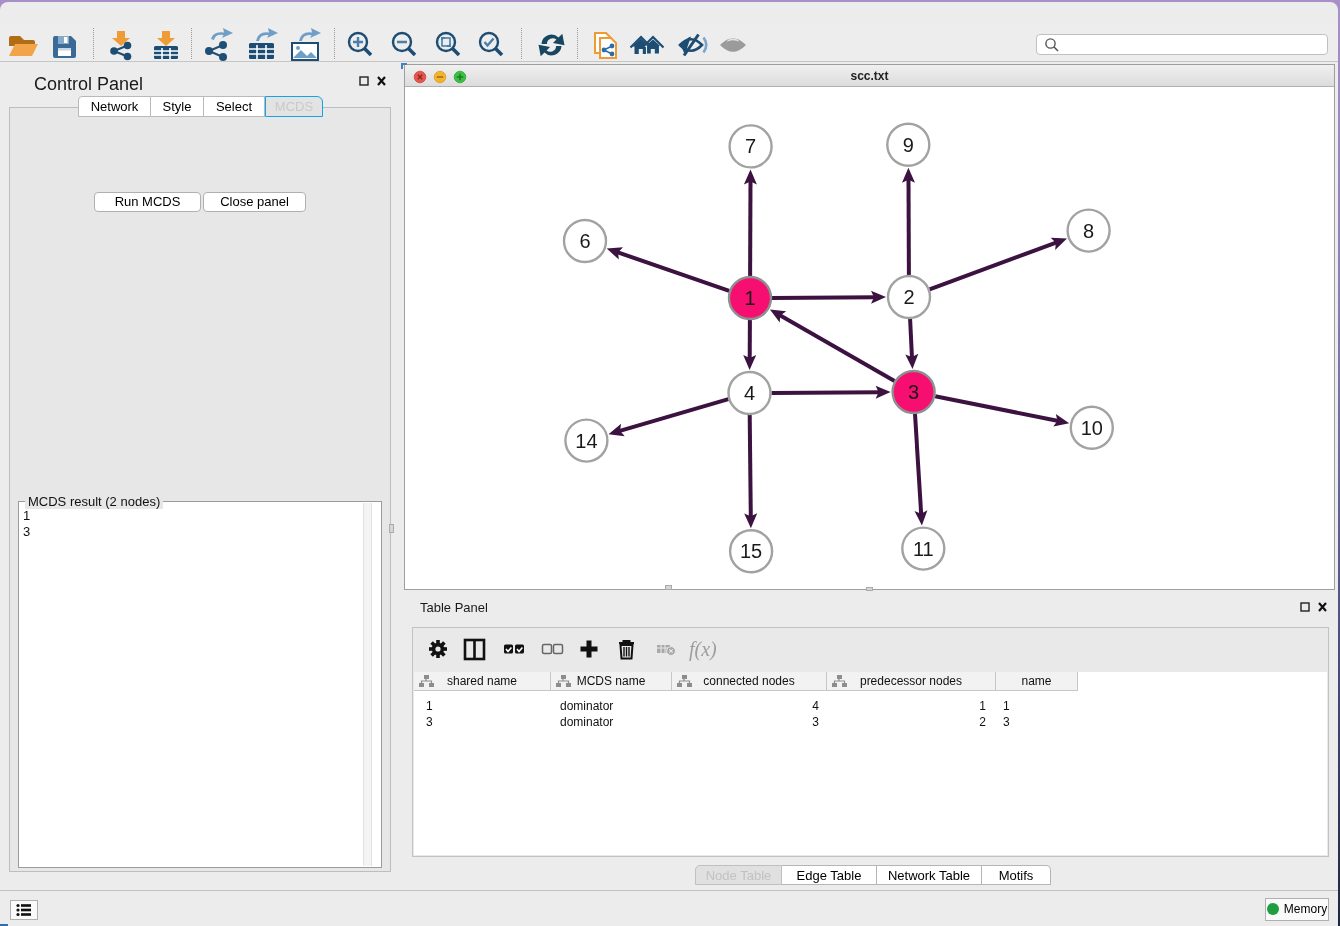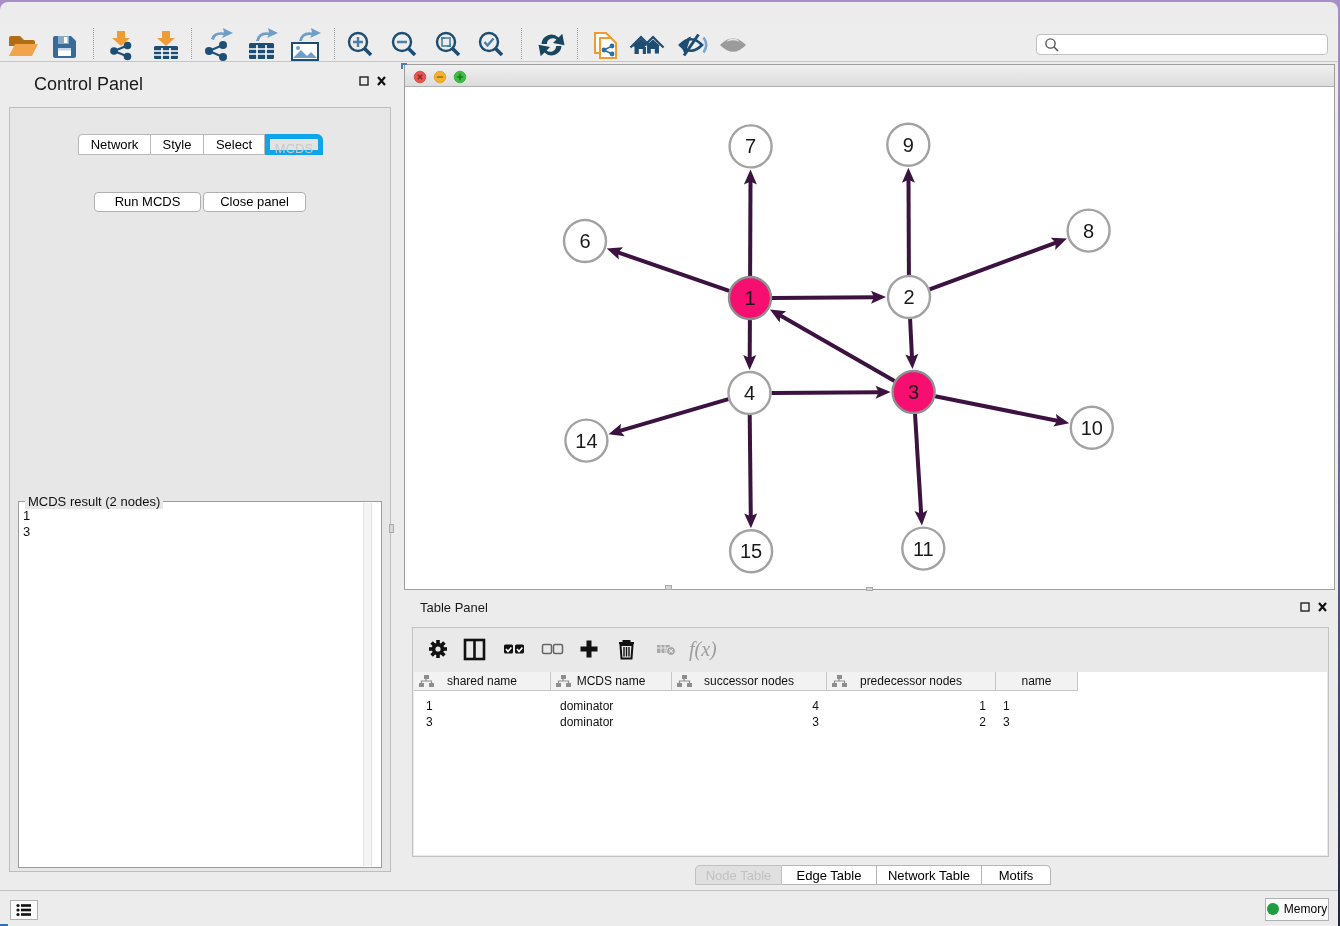--- a/index.html
+++ b/index.html
@@ -11,22 +11,22 @@
 .tl{position:absolute;top:5px;width:12px;height:12px;border-radius:50%;background:#dcdcdc;border:1px solid #c6c6c6;}
 #wtitle{position:absolute;top:3px;left:0;width:100%;text-align:center;font-size:13px;color:#a0a0a0;}
 
 #toolbar{position:absolute;left:0;top:22px;width:100%;height:38px;background:#ededed;border-bottom:1px solid #c6c6c6;}
 .sep{position:absolute;top:4px;height:31px;width:0;border-left:1px dotted #9a9a9a;}
 #searchbox{position:absolute;left:1036px;top:10px;width:292px;height:21px;background:#fff;border:1px solid #c0c0c0;border-radius:4px;}
 
 #cp{position:absolute;left:0;top:61px;width:393px;height:823px;background:#ececec;}
 #cptitle{position:absolute;left:14px;top:11px;font-size:18px;color:#1a1a1a;margin-left:20px;}
 #cppane{position:absolute;left:9px;top:44px;width:382px;height:765px;background:#e7e7e7;border:1px solid #bdbdbd;}
-.tab{position:absolute;top:33px;height:21px;font-size:13px;text-align:center;line-height:20px;background:#fff;border:1px solid #b9b9b9;color:#000;margin-top:38px;}
-#tabmcds{background:#e3e3e3;border:5px solid #0ea5e9;color:#c9c9c9;border-radius:0 6px 0 0;}
+.tab{position:absolute;top:33px;height:21px;font-size:13px;text-align:center;line-height:20px;background:#fff;border:1px solid #b9b9b9;color:#000;}
+#tabmcds{background:#e3e3e3;border:1px solid #0ea5e9;color:#c9c9c9;border-radius:0 6px 0 0;}
 #optlabel{position:absolute;left:0;top:75px;width:400px;text-align:center;font-size:13px;color:#111;}
 #combo{position:absolute;left:44px;top:97px;width:311px;height:20px;background:#fff;border:1px solid #b3b3b3;border-radius:4px;font-size:13px;line-height:19px;padding-left:12px;color:#111;}
 .btn{position:absolute;top:129px;height:20px;background:#fff;border:1px solid #b0b0b0;border-radius:4px;font-size:13px;text-align:center;line-height:18px;color:#000;}
 
 #fs{position:absolute;left:18px;top:438px;width:364px;height:367px;border:1px solid #9b9b9b;background:#fff;}
 #fslegend{position:absolute;left:6px;top:-8px;background:#e7e7e7;padding:0 3px;font-size:13px;color:#111;}
 #fstrack{position:absolute;right:9px;top:1px;width:9px;height:363px;background:#f4f4f4;border-left:1px solid #e2e2e2;border-right:1px solid #e2e2e2;}
 
 #net{position:absolute;left:404px;top:62px;width:931px;height:526px;background:#fff;border:1px solid #9e9e9e;}
 #nettitle{position:absolute;left:0;top:0;width:100%;height:22px;background:linear-gradient(#f0f0f0,#dcdcdc);border-bottom:1px solid #b0b0b0;}
@@ -199,20 +199,21 @@
     <div id="nettitle">
       <svg width="80" height="22" style="position:absolute;left:0;top:0;" viewBox="0 0 80 22">
         <circle cx="15" cy="12" r="5.8" fill="#e8544e" stroke="#ca4440" stroke-width="0.8"></circle>
         <path d="M12.8 9.8 L17.2 14.2 M17.2 9.8 L12.8 14.2" stroke="#8c2b25" stroke-width="1.5"></path>
         <circle cx="35" cy="12" r="5.8" fill="#f5b32d" stroke="#d89c26" stroke-width="0.8"></circle>
         <line x1="31.8" y1="12" x2="38.2" y2="12" stroke="#9a6d12" stroke-width="1.6"></line>
         <circle cx="55" cy="12" r="5.8" fill="#3dbf43" stroke="#2fa637" stroke-width="0.8"></circle>
         <line x1="51.8" y1="12" x2="58.2" y2="12" stroke="#1c7c22" stroke-width="1.6"></line>
         <line x1="55" y1="8.8" x2="55" y2="15.2" stroke="#1c7c22" stroke-width="1.6"></line>
       </svg>
+      <div id="netname">scc.txt</div>
     </div>
     <div id="graph" style="position:absolute;left:0;top:23px;">
     <svg width="929" height="502" viewBox="0 0 929 502">
       <g stroke="#3c1240" stroke-width="4" fill="none">
       <line x1="345.1" y1="188.0" x2="345.5" y2="92.4"></line>
       <line x1="324.2" y1="202.8" x2="212.1" y2="164.1"></line>
       <line x1="367.0" y1="209.9" x2="470.0" y2="209.2"></line>
       <line x1="344.9" y1="232.0" x2="344.7" y2="271.0"></line>
       <line x1="503.9" y1="187.0" x2="503.5" y2="90.7"></line>
       <line x1="524.6" y1="201.4" x2="651.7" y2="154.4"></line>
@@ -320,21 +321,21 @@
         <circle cx="258" cy="23" r="4.4" fill="#a8a8a8" stroke="#e9e9e9" stroke-width="1"></circle>
         <path d="M256.3 21.3 l3.4 3.4 M259.7 21.3 l-3.4 3.4" stroke="#e9e9e9" stroke-width="1.2"></path>
 
         <text x="276" y="28" font-family="Liberation Serif, serif" font-style="italic" font-size="20" fill="#9d9d9d">f(x)</text>
       </svg>
         </div>
       <div id="tptable">
         <div id="thead">
           <div class="th" style="left:0;width:137px;">shared name</div>
           <div class="th" style="left:137px;width:121px;">MCDS name</div>
-          <div class="th" style="left:258px;width:155px;">successor nodes</div>
+          <div class="th" style="left:258px;width:155px;">connected nodes</div>
           <div class="th" style="left:413px;width:169px;">predecessor nodes</div>
           <div class="th" style="left:582px;width:82px;">name</div>
           <svg width="600" height="13" viewBox="0 0 600 13" style="position:absolute;left:0;top:3px;pointer-events:none;">
             <g fill="#8d8d8d">
                 <rect x="10" y="0" width="5" height="4"></rect>
                 <rect x="5" y="8" width="5" height="4"></rect>
                 <rect x="15" y="8" width="5" height="4"></rect>
                 <path d="M12 4 v2 h-4.5 v2 M12 6 h5.5 v2" fill="none" stroke="#8d8d8d" stroke-width="1.2"></path>
               </g>
             <g fill="#8d8d8d">

